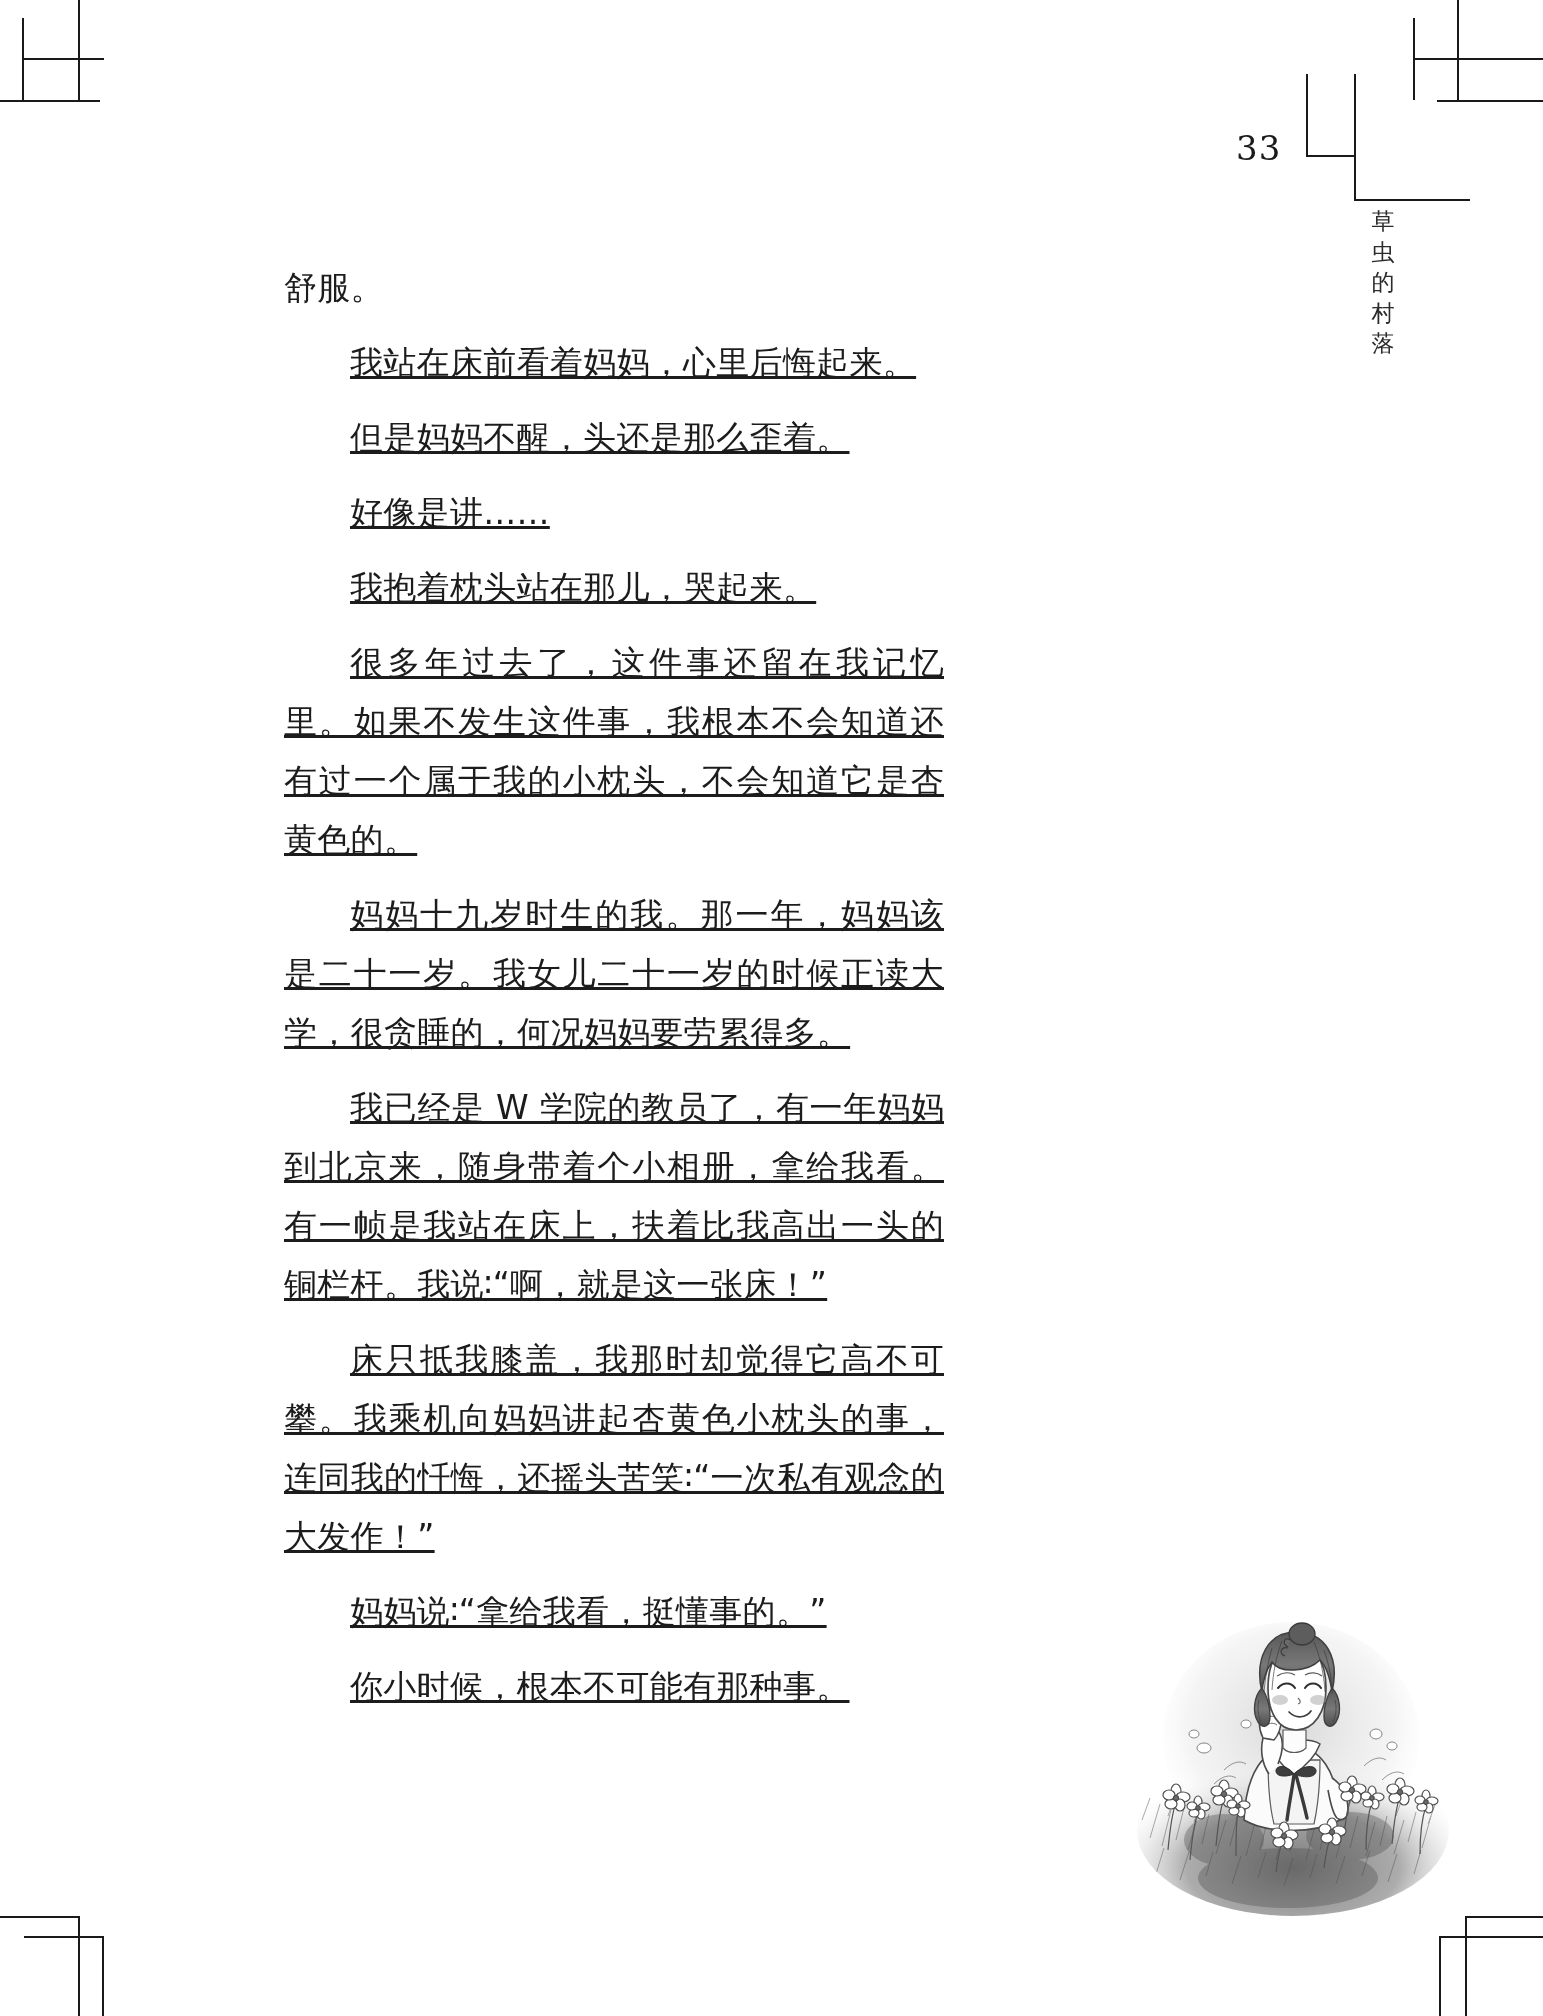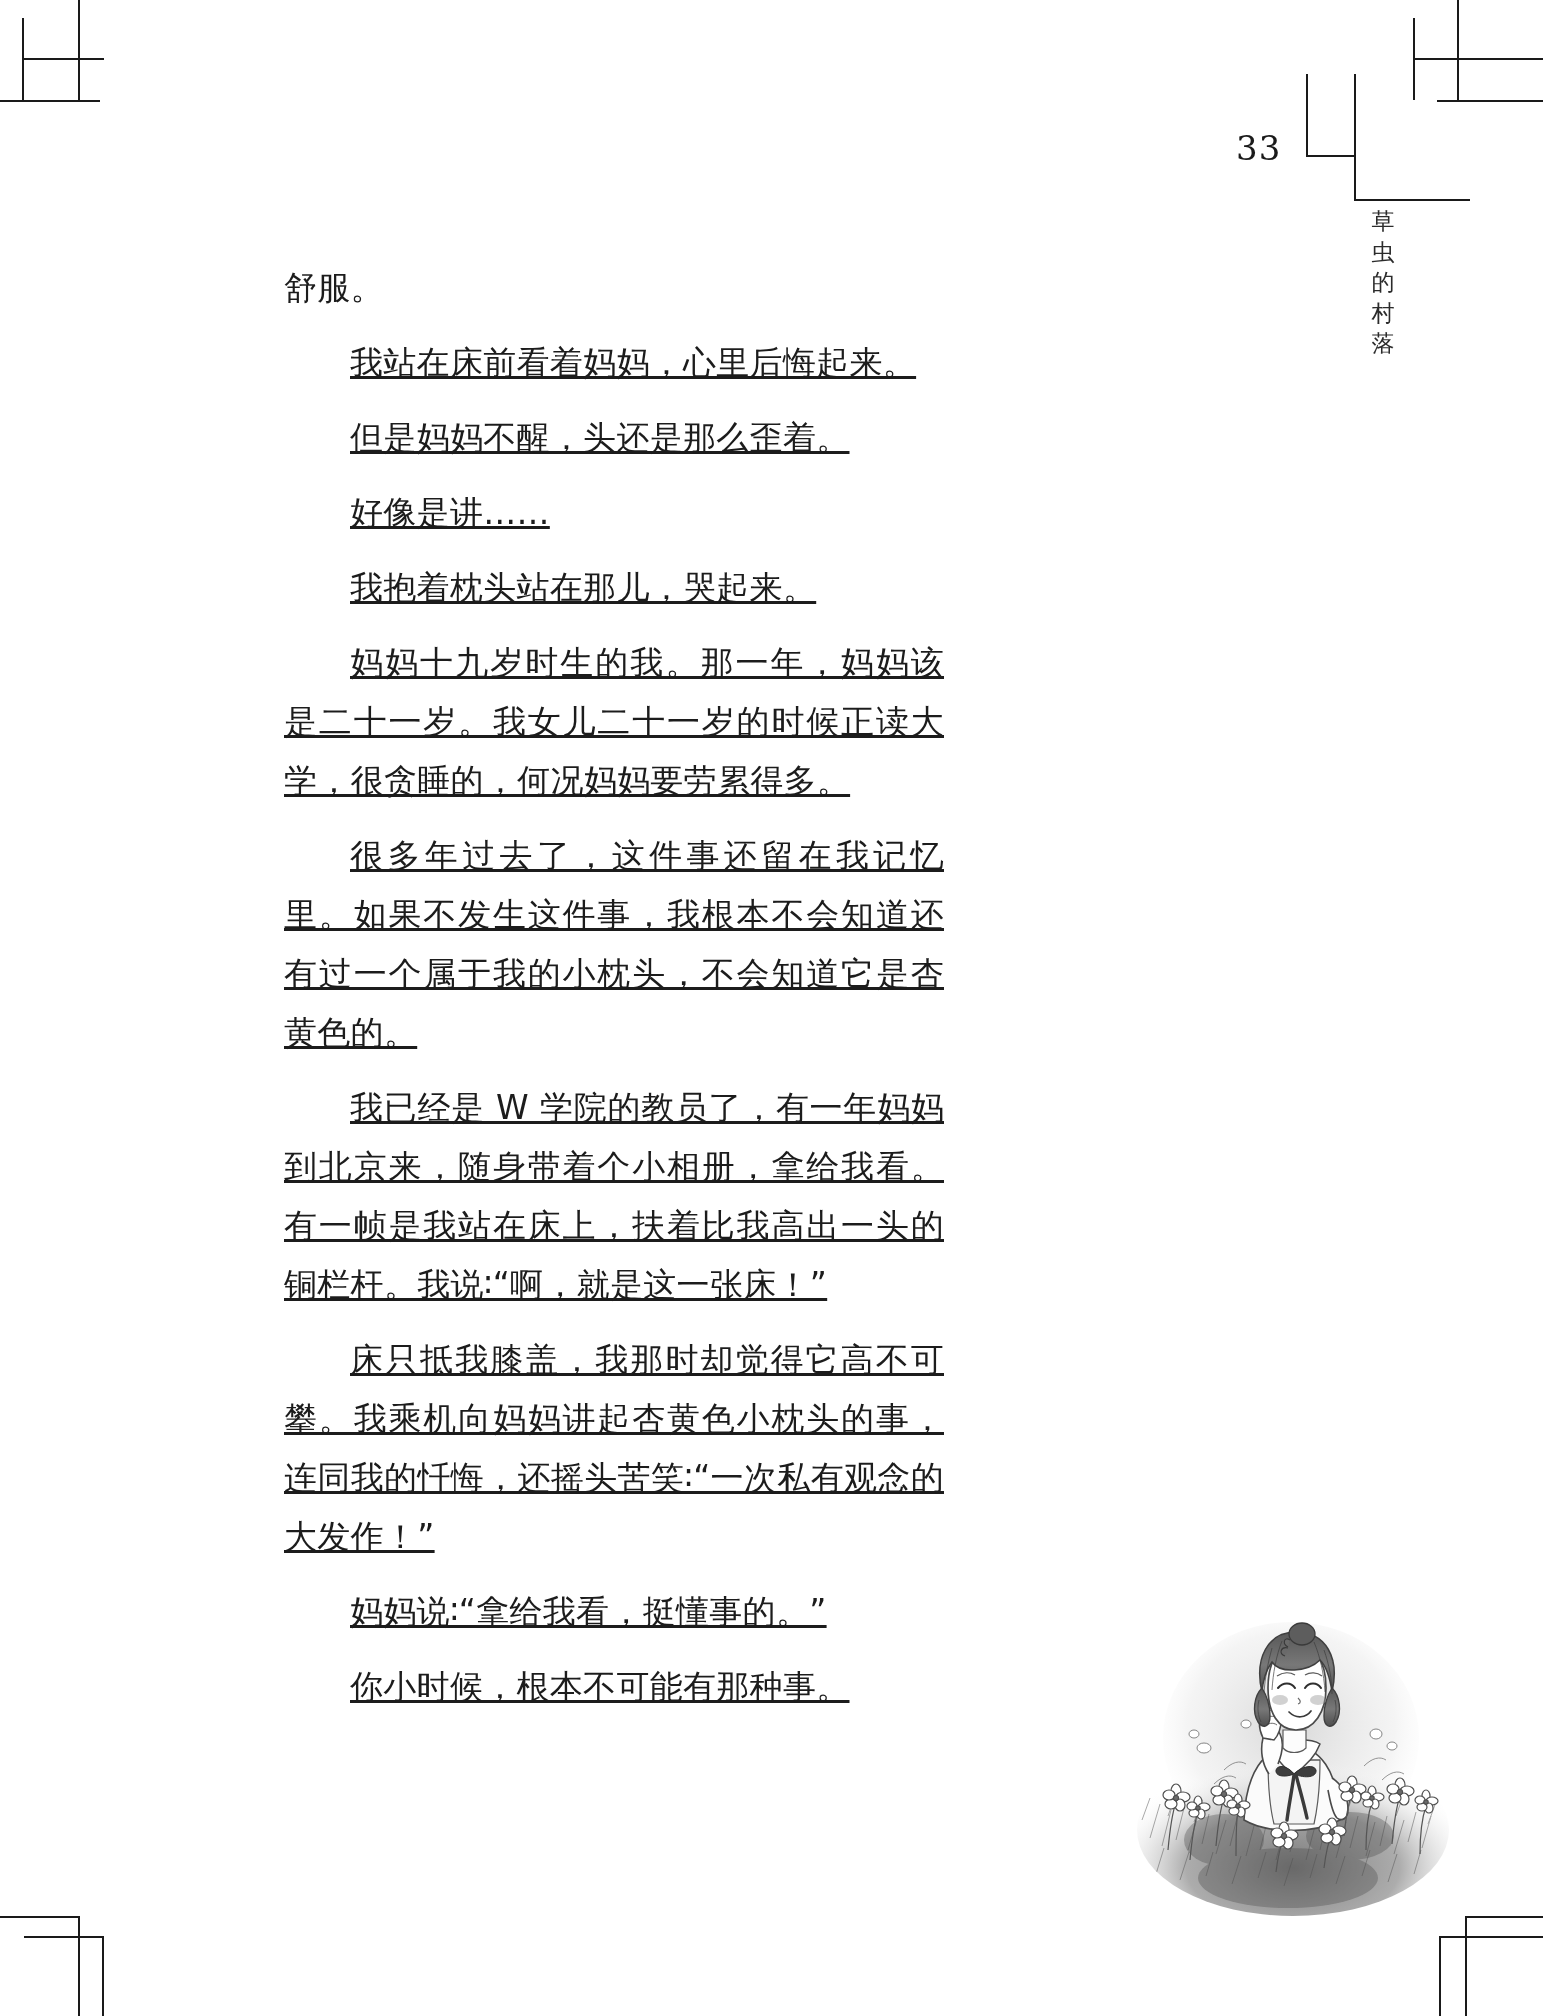--- a/index.html
+++ b/index.html
@@ -137,22 +137,22 @@
     <span class="ch">村</span>
     <span class="ch">落</span>
   </div>
 
   <div id="body-text">
     <p>舒服。</p>
     <p class="indent">我站在床前看着妈妈，心里后悔起来。</p>
     <p class="indent">但是妈妈不醒，头还是那么歪着。</p>
     <p class="indent">好像是讲……</p>
     <p class="indent">我抱着枕头站在那儿，哭起来。</p>
+    <p class="indent">很多年过去了，这件事还留在我记忆里。如果不发生这件事，我根本不会知道还有过一个属于我的小枕头，不会知道它是杏黄色的。</p>
     <p class="indent">妈妈十九岁时生的我。那一年，妈妈该是二十一岁。我女儿二十一岁的时候正读大学，很贪睡的，何况妈妈要劳累得多。</p>
-    <p class="indent">很多年过去了，这件事还留在我记忆里。如果不发生这件事，我根本不会知道还有过一个属于我的小枕头，不会知道它是杏黄色的。</p>
     <p class="indent">我已经是 W 学院的教员了，有一年妈妈到北京来，随身带着个小相册，拿给我看。有一帧是我站在床上，扶着比我高出一头的铜栏杆。我说∶“啊，就是这一张床！”</p>
     <p class="indent">床只抵我膝盖，我那时却觉得它高不可攀。我乘机向妈妈讲起杏黄色小枕头的事，连同我的忏悔，还摇头苦笑∶“一次私有观念的大发作！”</p>
     <p class="indent">妈妈说∶“拿给我看，挺懂事的。”</p>
     <p class="indent">你小时候，根本不可能有那种事。</p>
   </div>
 
   <div id="illustration">
     <svg viewBox="0 0 330 330" xmlns="http://www.w3.org/2000/svg">
       <defs>
         <radialGradient id="mound" cx="50%" cy="72%" r="62%">

